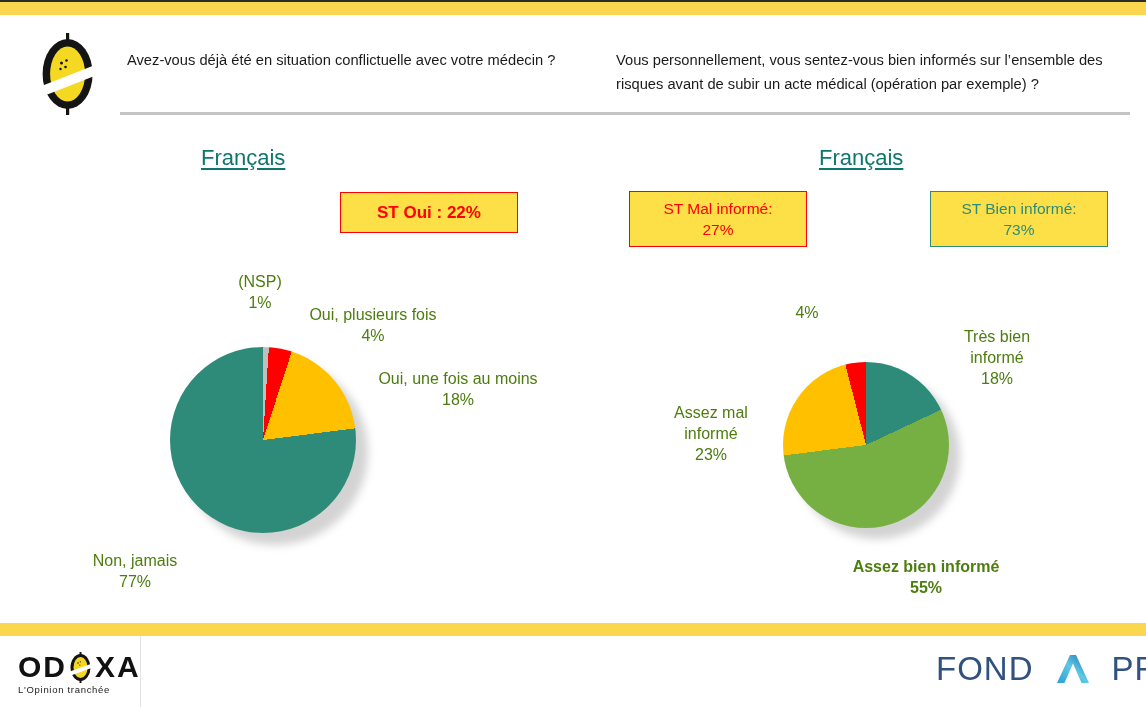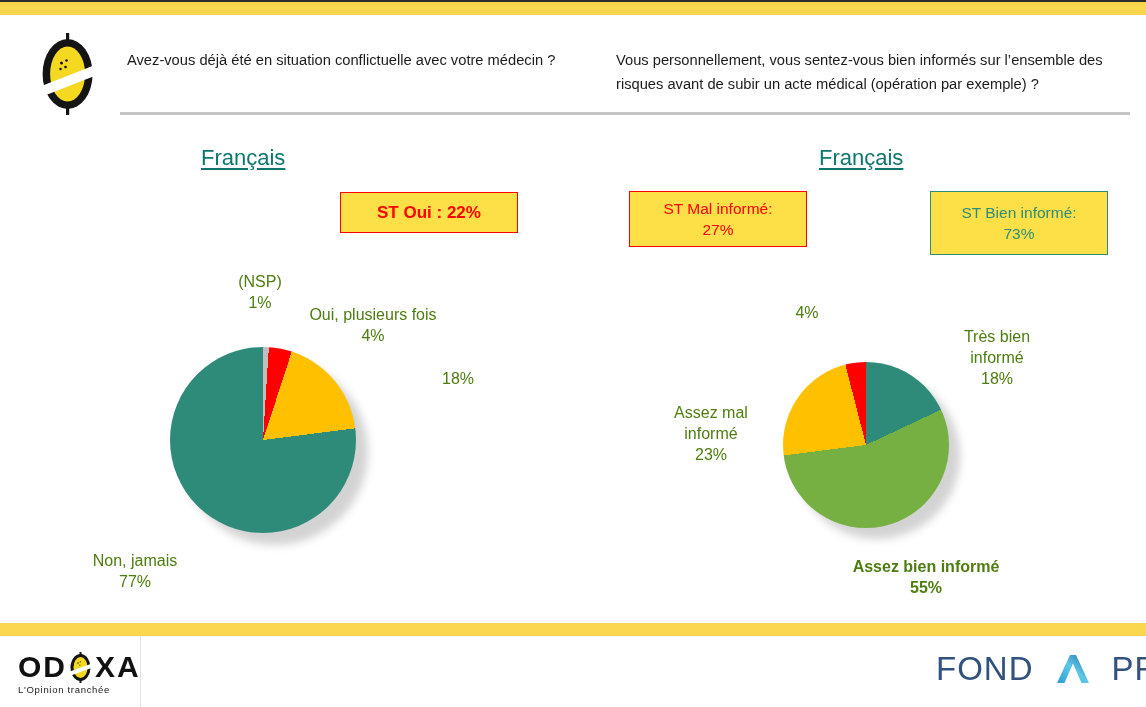--- a/index.html
+++ b/index.html
@@ -20,21 +20,21 @@
 
   
   .panel-title{position:absolute;font-size:22px;color:#0f766e;text-decoration:underline;text-underline-offset:3px;font-weight:400;white-space:nowrap;}
   #title-left{left:201px;top:145px;}
   #title-right{left:819px;top:145px;}
 
   
   .st-box{position:absolute;box-sizing:border-box;display:flex;align-items:center;justify-content:center;text-align:center;line-height:21px;background:#fde047;}
   #st-oui{left:340px;top:192px;width:178px;height:41px;border:1.6px solid #ff0000;color:#ff0000;font-weight:bold;font-size:17px;}
   #st-mal{left:629px;top:191px;width:178px;height:56px;border:1.6px solid #ff0000;color:#ff0000;font-size:15.5px;}
-  #st-bien{left:930px;top:191px;width:178px;height:64px;border:1.6px solid #2e8b7a;color:#2e8b7a;font-size:15.5px;}
+  #st-bien{left:930px;top:191px;width:178px;height:56px;border:1.6px solid #2e8b7a;color:#2e8b7a;font-size:15.5px;}
   .st-box span{display:block;}
 
   
   .pie-wrap{position:absolute;}
   .pie{position:absolute;border-radius:50%;}
   .pie-shadow{position:absolute;border-radius:50%;background:rgba(140,140,140,.38);filter:blur(4px);}
 
   
   .plabel{position:absolute;font-size:16px;line-height:21px;color:#4d7c0f;white-space:nowrap;}
   .plabel.c{text-align:center;}
@@ -102,20 +102,21 @@
   <div>(NSP)</div>
   <div>1%</div>
 </div>
 
 <div class="plabel c" style="left:283px;top:304px;width:180px;">
   <div>Oui, plusieurs fois</div>
   <div>4%</div>
 </div>
 
 <div class="plabel c" style="left:358px;top:368px;width:200px;">
+  <div>Oui, une fois au moins</div>
   <div>18%</div>
 </div>
 
 <div class="plabel c" style="left:75px;top:550px;width:120px;">
   <div>Non, jamais</div>
   <div>77%</div>
 </div>
 
 <div class="pie-wrap" style="left:783px;top:362px;width:180px;height:175px;">
   <div class="pie-shadow" style="left:11px;top:11px;width:166px;height:166px;"></div>

